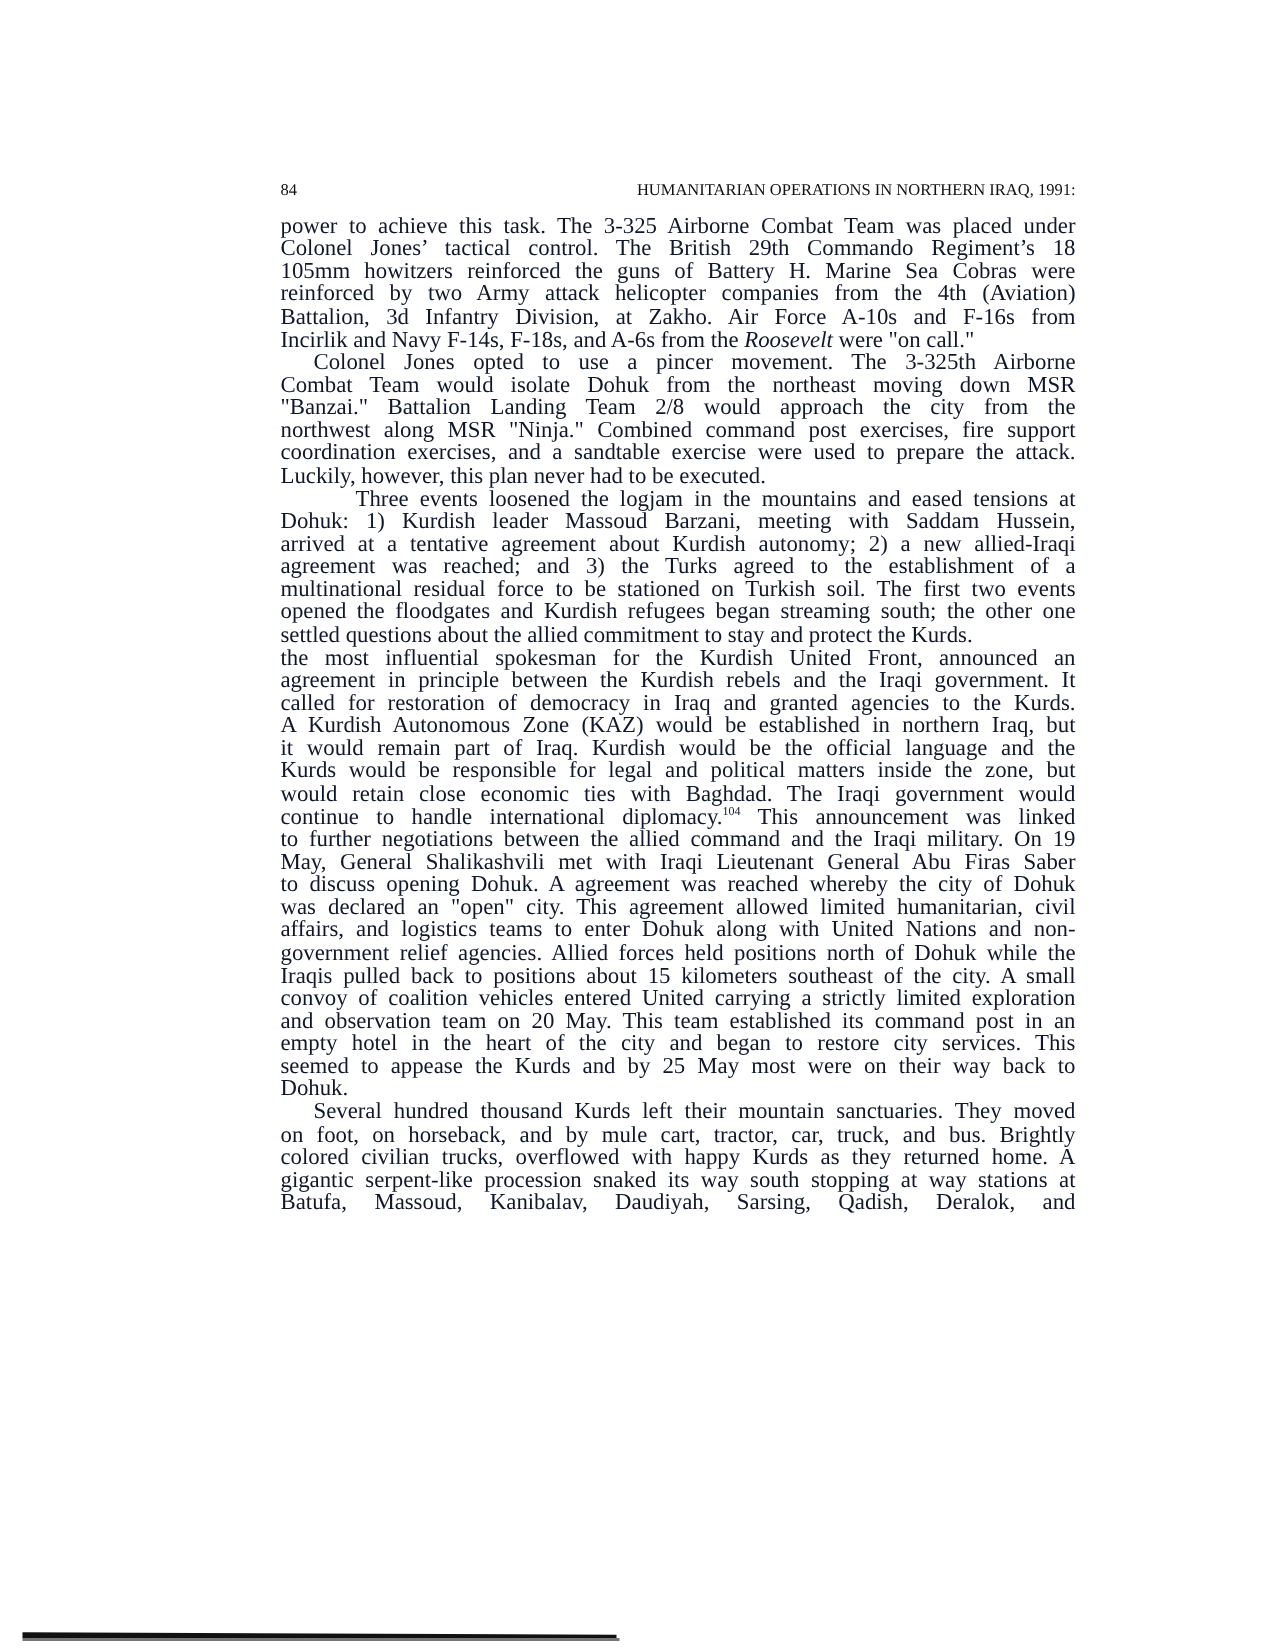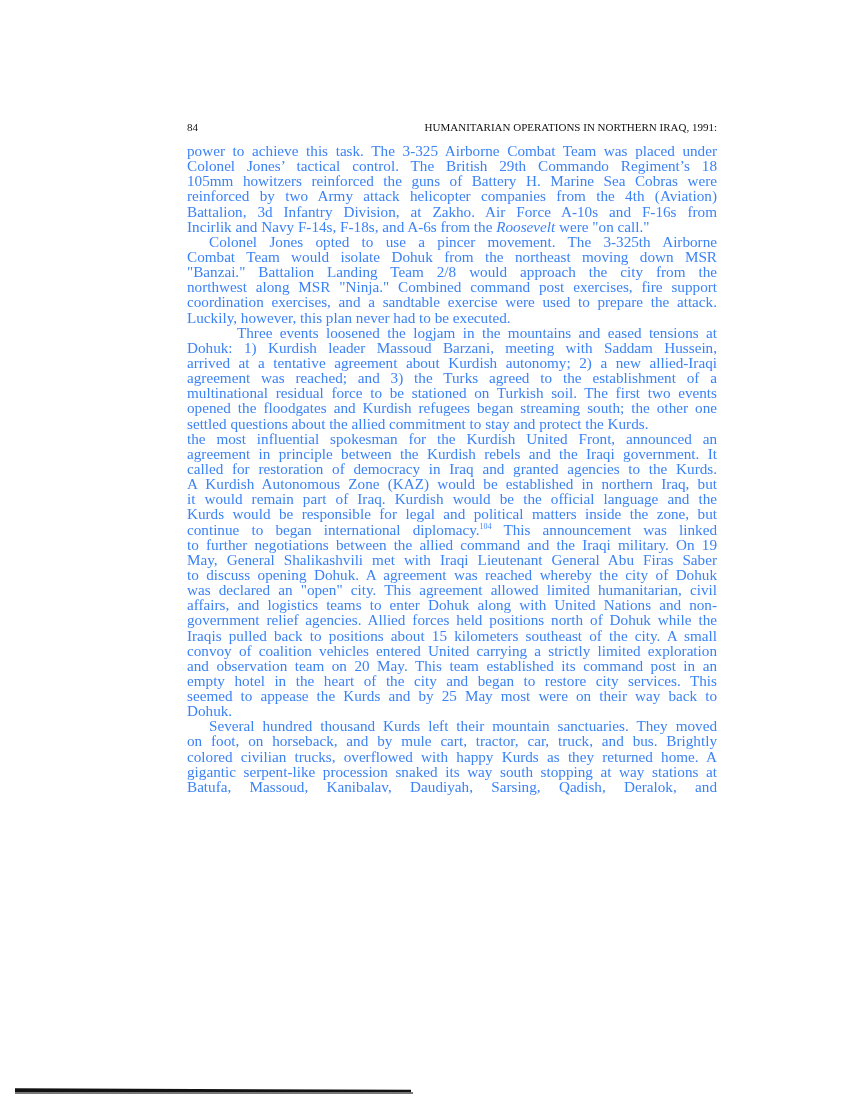--- a/index.html
+++ b/index.html
@@ -3,21 +3,21 @@
 <meta charset="utf-8">
 <style>
   html, body { margin: 0; padding: 0; background: #ffffff; }
   body { width: 856px; height: 1099px; position: relative; overflow: hidden; }
   .page { position: absolute; left: 0; top: 0; width: 856px; height: 1099px; background: #fff; text-decoration: underline; }
   .running-head { position: absolute; top: 121px; left: 187px; width: 530px; height: 14px;
     font-family: "Liberation Serif", serif; font-size: 11px; color: #111; }
   .page-number { position: absolute; left: 0; top: 0; }
   .running-title { position: absolute; right: 0; top: 0; letter-spacing: 0; margin-left: 43px; }
   .body-text { position: absolute; top: 143px; left: 187px; width: 530px;
-    font-family: "Liberation Serif", serif; font-size: 15.2px; line-height: 15.15px; color: #3b82f6; }
+    font-family: "Liberation Serif", serif; font-size: 15.2px; line-height: 15.15px; color: #0f172a; }
   .line { display: block; white-space: nowrap; text-align: justify; text-align-last: justify; height: 15.15px; }
   .line.last { text-align-last: left; }
   .indent1 { padding-left: 22px; }
   .indent2 { padding-left: 50px; }
   sup { font-size: 8px; line-height: 0; vertical-align: 6px; }
   .bottom-rule { position: absolute; left: 15px; top: 1089px; width: 396px; height: 4px; background: #111;
     transform: skewY(0.25deg); }
   .bottom-rule2 { position: absolute; left: 15px; top: 1092px; width: 398px; height: 2px; background: #777; }
 </style>
 </head>
@@ -59,21 +59,22 @@
       <span class="line last">settled questions about the allied commitment to stay and protect the Kurds.</span>
     </div>
 
     <div>
       <span class="line">the most influential spokesman for the Kurdish United Front, announced an</span>
       <span class="line">agreement in principle between the Kurdish rebels and the Iraqi government. It</span>
       <span class="line">called for restoration of democracy in Iraq and granted agencies to the Kurds.</span>
       <span class="line">A Kurdish Autonomous Zone (KAZ) would be established in northern Iraq, but</span>
       <span class="line">it would remain part of Iraq. Kurdish would be the official language and the</span>
       <span class="line">Kurds would be responsible for legal and political matters inside the zone, but</span>
-      <span class="line"><span>continue to began international diplomacy.</span><sup>104</sup><span> This announcement was linked</span></span>
+      <span class="line">would retain close economic ties with Baghdad. The Iraqi government would</span>
+      <span class="line"><span>continue to handle international diplomacy.</span><sup>104</sup><span> This announcement was linked</span></span>
       <span class="line">to further negotiations between the allied command and the Iraqi military. On 19</span>
       <span class="line">May, General Shalikashvili met with Iraqi Lieutenant General Abu Firas Saber</span>
       <span class="line">to discuss opening Dohuk. A agreement was reached whereby the city of Dohuk</span>
       <span class="line">was declared an "open" city. This agreement allowed limited humanitarian, civil</span>
       <span class="line">affairs, and logistics teams to enter Dohuk along with United Nations and non-</span>
       <span class="line">government relief agencies. Allied forces held positions north of Dohuk while the</span>
       <span class="line">Iraqis pulled back to positions about 15 kilometers southeast of the city. A small</span>
       <span class="line">convoy of coalition vehicles entered United carrying a strictly limited exploration</span>
       <span class="line">and observation team on 20 May. This team established its command post in an</span>
       <span class="line">empty hotel in the heart of the city and began to restore city services. This</span>

